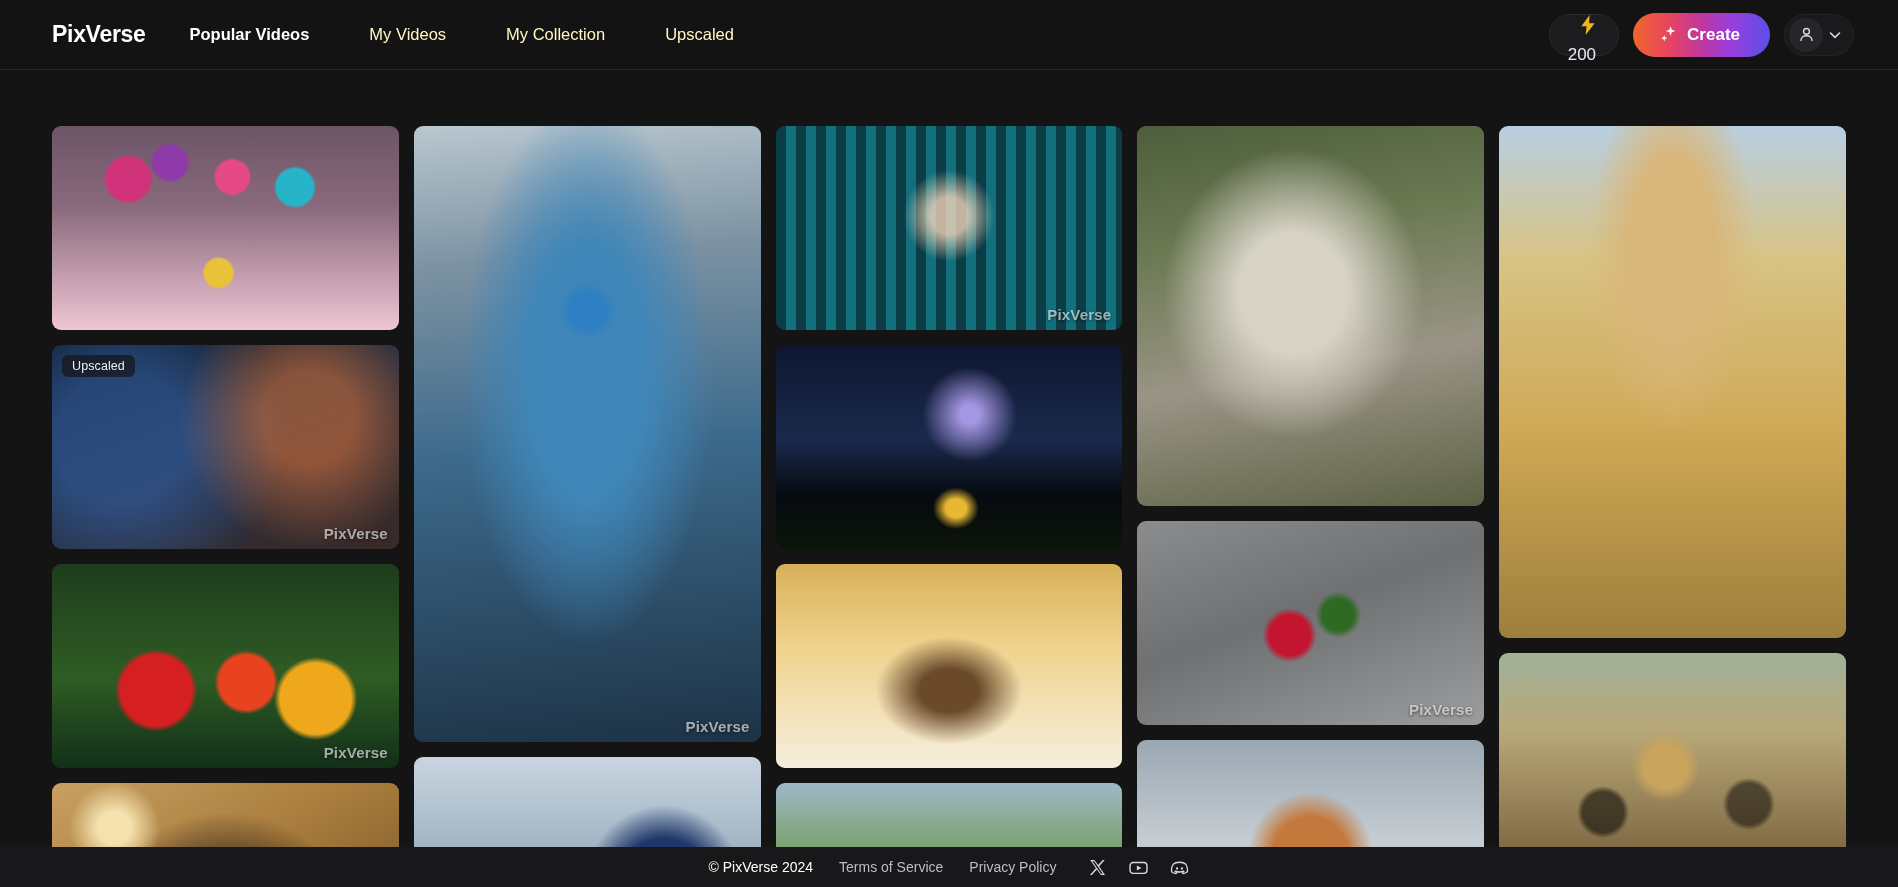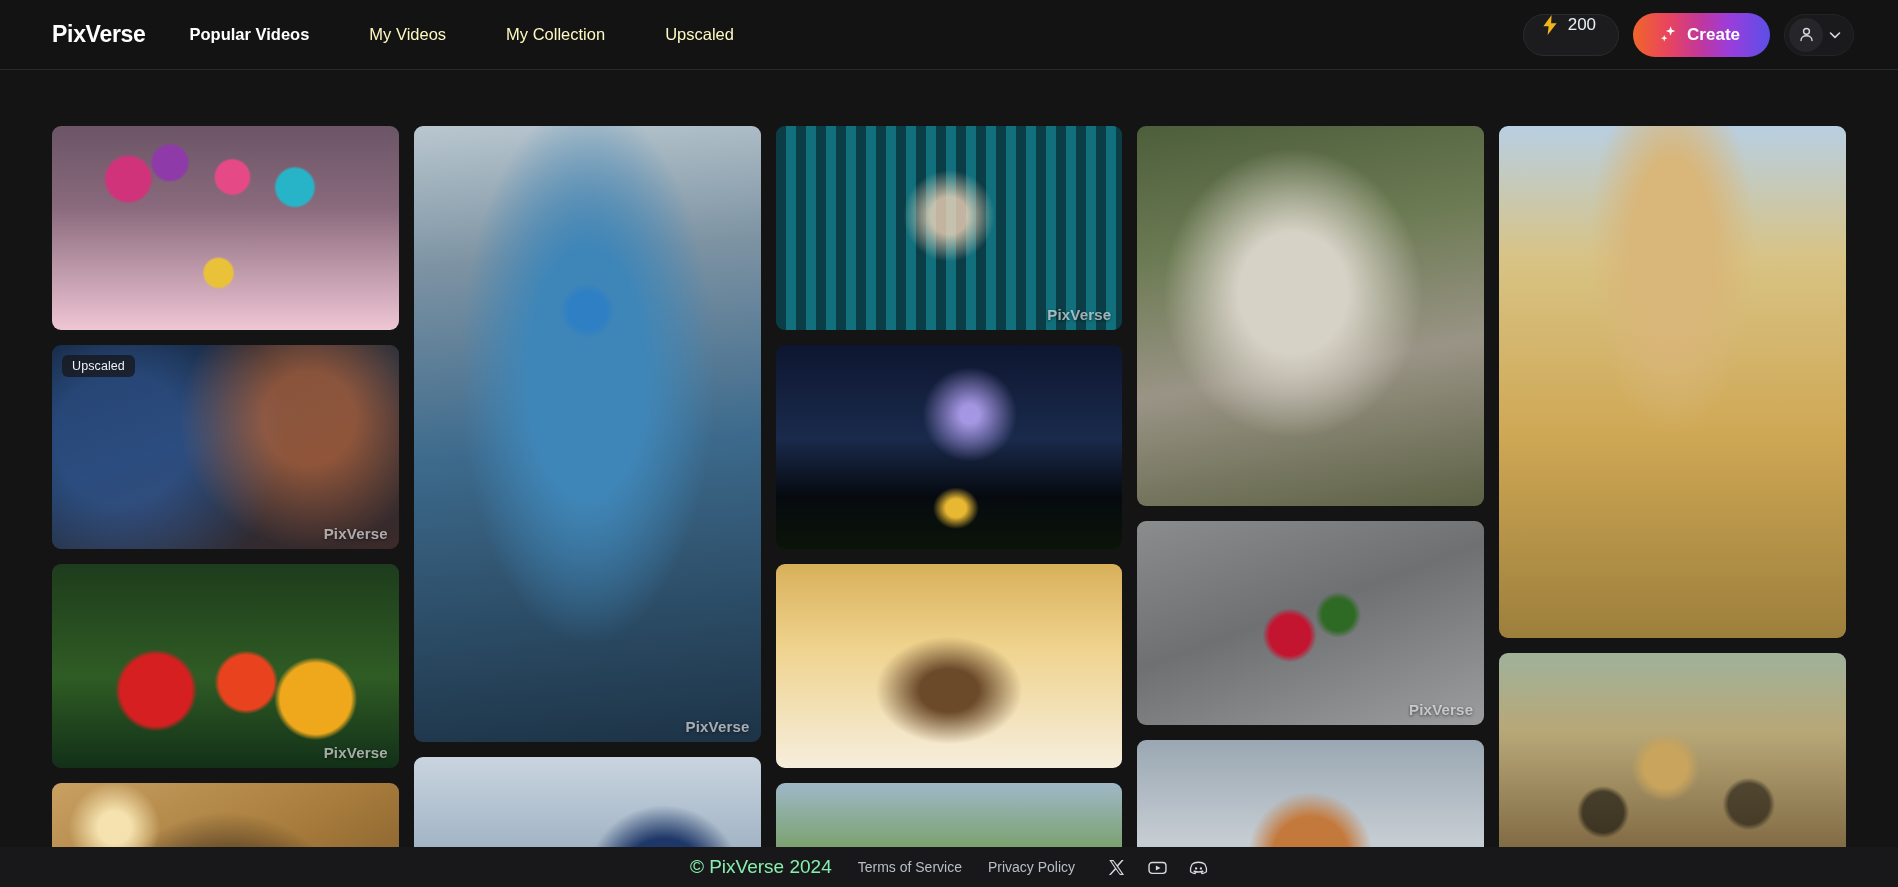--- a/index.html
+++ b/index.html
@@ -27,24 +27,24 @@
   .nav-item{
     font-size:16.5px; color:#fef9c3; cursor:pointer; white-space:nowrap;
   }
   .nav-item.active{ color:#ffffff; font-weight:700; }
 
   .header-right{
     margin-left:auto; margin-right:44px;
     display:flex; align-items:center; gap:14px;
   }
   .credits{
-    display:flex; align-items:flex-start; gap:10px;
+    display:flex; align-items:flex-end; gap:10px;
     height:42px; padding:0 22px 0 18px;
     border-radius:21px;
-    background:#1c1c1e; border:1px solid #2b2b2e;
+    background:#1c1c1e; border:1px solid #2b2b2e;flex-direction:column;
   }
   .bolt{ width:16px; height:20px; display:block; }
   .credits-val{ font-size:17px; color:#e9eef5; font-weight:400; }
 
   .create-btn{
     display:flex; align-items:center; justify-content:center; gap:9px;
     height:44px; padding:0 30px 0 26px;
     border-radius:22px; border:none; cursor:pointer;
     background:linear-gradient(90deg,#f0662a 0%,#e8445f 26%,#c0379e 50%,#9b3ddb 70%,#5b4fe8 100%);
     color:#fff; font-size:17px; font-weight:700;
@@ -94,21 +94,21 @@
     pointer-events:none;
   }
 
   
   .footer{
     position:absolute; bottom:0; left:0; width:1898px; height:40px;
     background:#18181a;
     display:flex; align-items:center; justify-content:center; gap:26px;
     z-index:30;
   }
-  .f-txt{ font-size:19px; color:#86efac; cursor:default; }
+  .f-txt{ font-size:14px; color:#ffffff; cursor:default; }
   .f-link{ font-size:14px; color:#b9bec6; cursor:pointer; text-decoration:none; }
   .f-ico{ width:19px; height:19px; display:block; cursor:pointer; }
   .f-social{ display:flex; align-items:center; gap:22px; margin-left:6px; }
 </style>
 </head>
 <body>
 
 <div class="header">
   <div class="brand">PixVerse</div>
 

